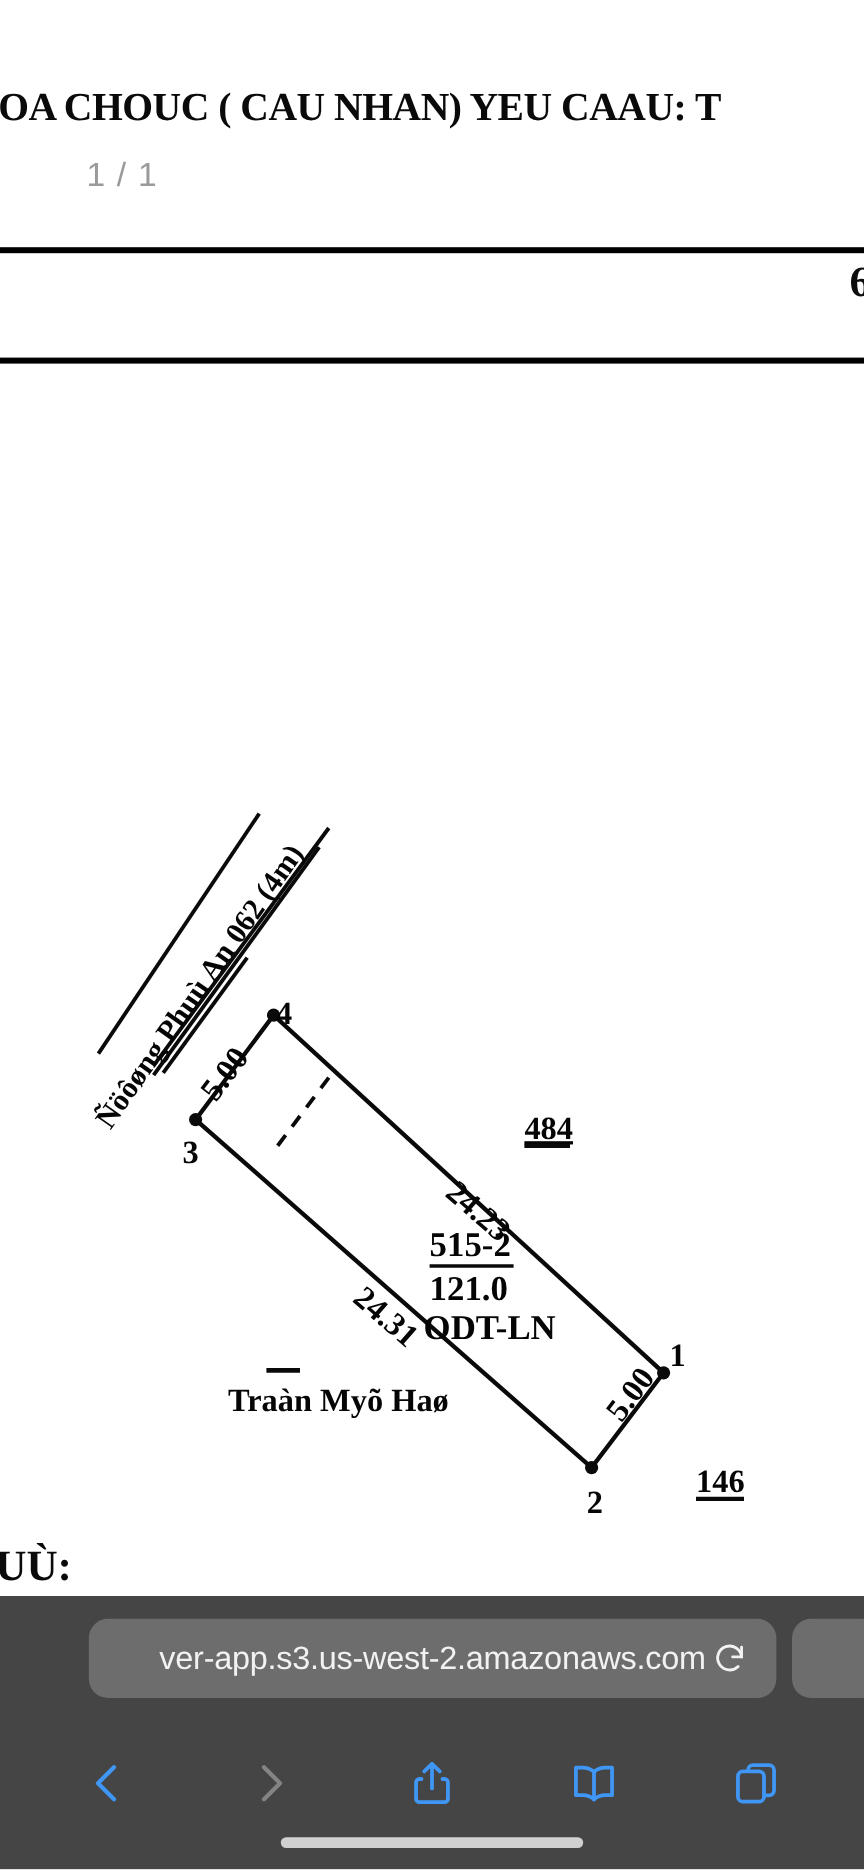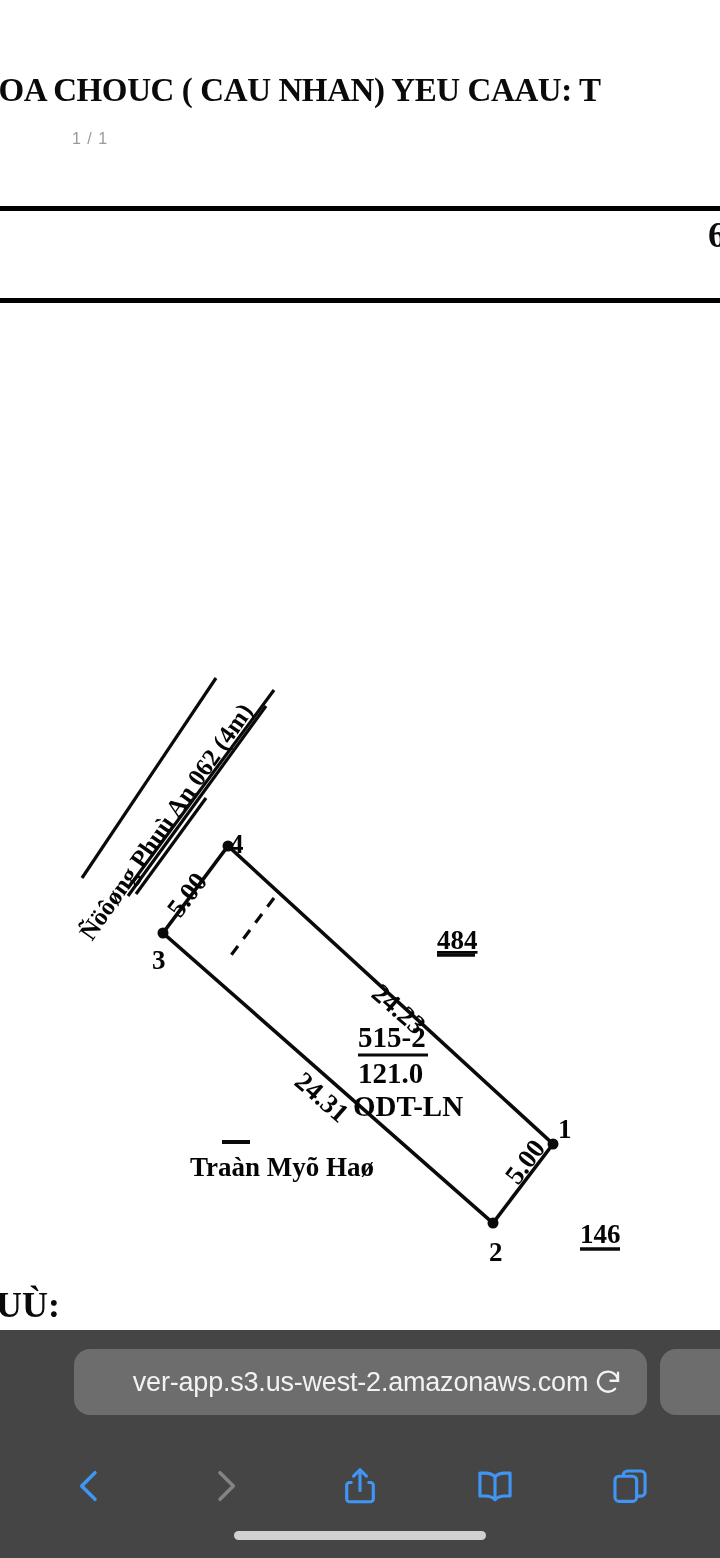--- a/index.html
+++ b/index.html
@@ -55,21 +55,21 @@
   }
   #doc-title{
     position:absolute; left:-14px; top:-4px;
     white-space:nowrap;
     font-family:"Liberation Serif", serif;
     font-weight:bold; font-size:33px; letter-spacing:-0.4px;
     color:#0a0a0a;
   }
   #page-indicator{
     position:absolute; left:72px; top:54px;
-    font-size:16px; color:#9a9a9a; letter-spacing:1px;
+    font-size:28px; color:#9a9a9a; letter-spacing:1px;
   }
   .rule{
     position:absolute; left:0; width:720px; height:5px; background:#000;
   }
   #rule-top{ top:130px; }
   #rule-bottom{ top:222px; }
   #edge-glyph{
     position:absolute; right:-6px; top:138px;
     font-family:"Liberation Serif", serif;
     font-weight:bold; font-size:36px; color:#0d0d0d;

